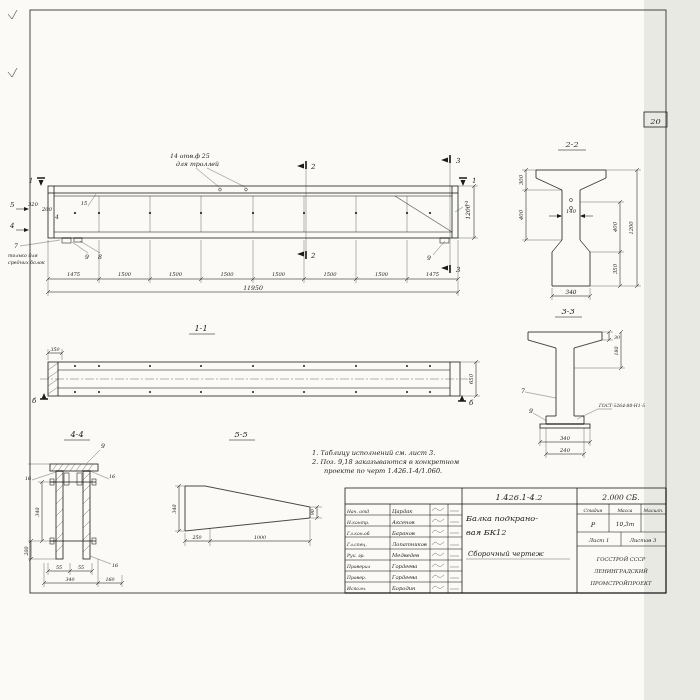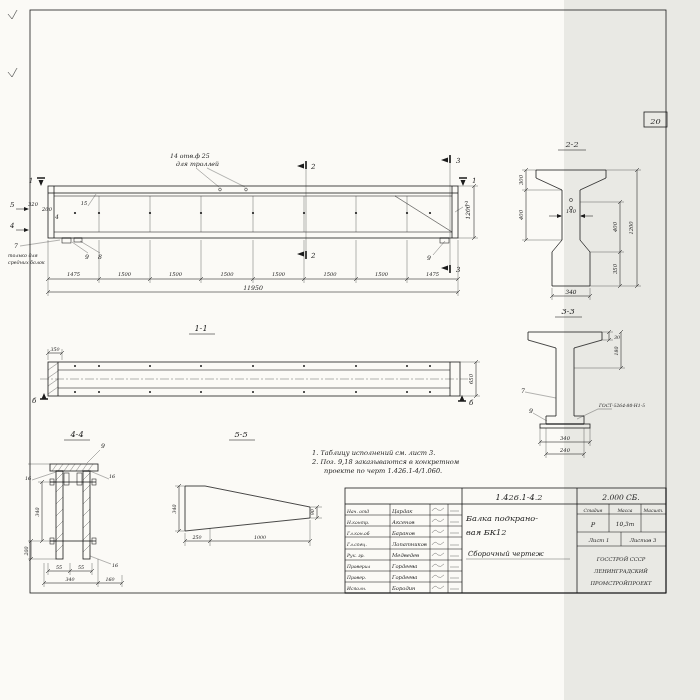--- a/index.html
+++ b/index.html
@@ -1,16 +1,16 @@
 <!DOCTYPE html>
 <html><head>
 <meta charset="utf-8">
 <style>
   html,body{margin:0;padding:0;background:#e9e9e4;}
-  .sheet{width:564px;height:700px;background:#fbfaf6;position:relative;}
+  .sheet{width:644px;height:700px;background:#fbfaf6;position:relative;}
   svg{display:block;}
   text{font-family:"DejaVu Serif", serif;font-style:italic;fill:#1c1c1c;}
   .t4{font-size:4.5px}.t45{font-size:4.8px}.t5{font-size:5.2px}.t55{font-size:5.8px}
   .t6{font-size:6.2px}.t65{font-size:6.6px}.t7{font-size:7px}.t75{font-size:7.5px}
   .t8{font-size:8.2px}
   .ln{stroke:#1c1c1c;stroke-width:.8;fill:none;}
   .md{stroke:#1c1c1c;stroke-width:.55;fill:none;}
   .xln{stroke:#2a2a2a;stroke-width:.35;fill:none;}
   .thick{stroke:#1c1c1c;stroke-width:1.6;fill:none;}
   .fill{fill:#1c1c1c;stroke:none;}

